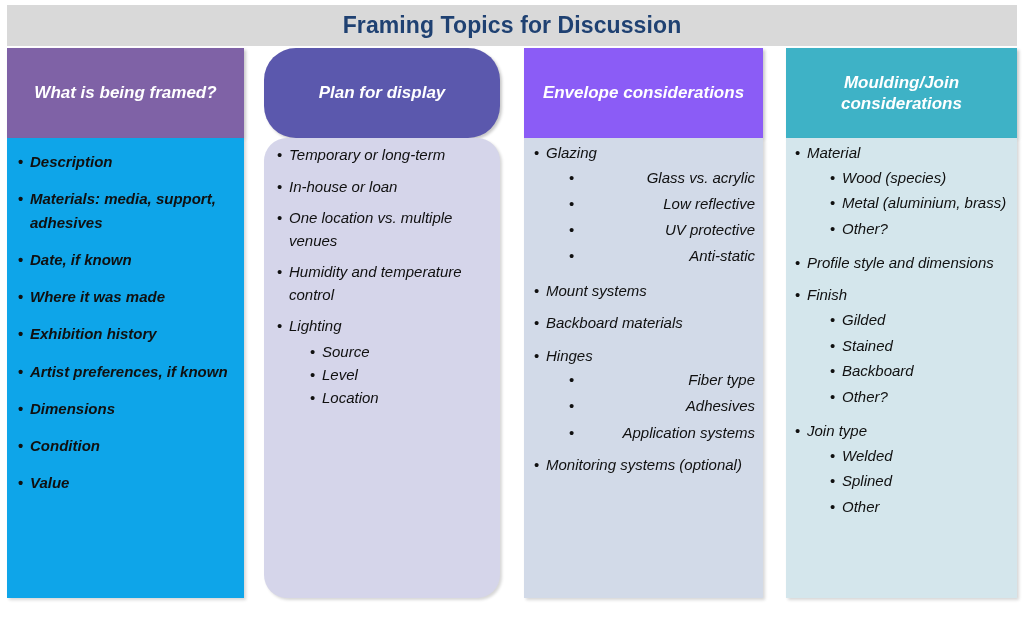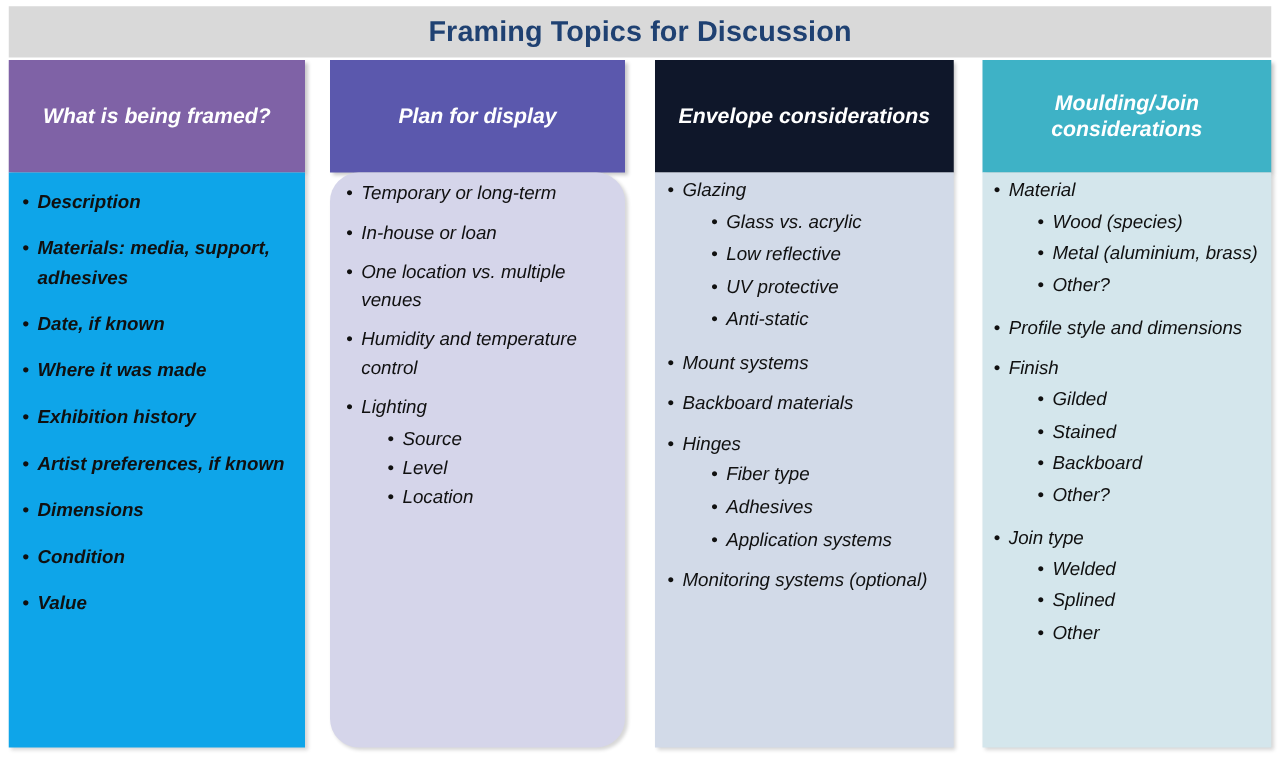--- a/index.html
+++ b/index.html
@@ -67,23 +67,23 @@
 
   
   #col-1 { left: 7px;   width: 237px; }
   #col-2 { left: 264px; width: 236px; }
   #col-3 { left: 524px; width: 239px; }
   #col-4 { left: 786px; width: 231px; }
 
   
   #col-1 .col-header { background: #7f62a6; }
   #col-1 .col-body   { background: #0ea5e9; font-weight: bold; }
-  #col-2 .col-header { background: #5b58ad; }
+  #col-2 .col-header { background: #5b58ad; border-radius: 32px; }
   #col-2 .col-body   { background: #d5d5ea; }
-  #col-3 .col-header { background: #0f172a; }
+  #col-3 .col-header { background: #8b5cf6; }
   #col-3 .col-body   { background: #d2dae8; }
   #col-4 .col-header { background: #3eb2c6; }
   #col-4 .col-body   { background: #d4e6ec; }
 
   
   ul.lvl1 {
     list-style: none;
     margin: 0;
     padding: 0;
   }
@@ -115,21 +115,21 @@
   #col-2 .col-body { padding-top: 6px; padding-left: 12px; border-radius: 23px; }
   #col-2 li.bullet { font-size: 15px; line-height: 1.5; }
   #col-2 > .col-body > ul.lvl1 > li { margin-bottom: 9px; }
   #col-2 .sub { margin-top: 2px; }
   #col-2 ul.lvl2 li.bullet { margin-bottom: 0px; line-height: 1.55; }
 
   #col-3 .col-body { padding-top: 4px; padding-left: 9px; }
   #col-3 li.bullet { font-size: 15px; line-height: 1.5; }
   #col-3 > .col-body > ul.lvl1 > li { margin-bottom: 8px; }
   #col-3 ul.lvl2 { padding-left: 22px; }
-  #col-3 ul.lvl2 li.bullet { margin-bottom: 0; line-height: 1.75; }
+  #col-3 ul.lvl2 li.bullet { margin-bottom: 0; line-height: 1.75; text-align: right; }
 
   #col-4 .col-body { padding-top: 4px; padding-left: 8px; }
   #col-4 li.bullet { font-size: 15px; line-height: 1.5; }
   #col-4 > .col-body > ul.lvl1 > li { margin-bottom: 6px; }
   #col-4 ul.lvl2 { padding-left: 22px; }
   #col-4 ul.lvl2 li.bullet { margin-bottom: 0; line-height: 1.72; }
 
   .spaced { margin-top: 10px; }
 </style>
 </head>

